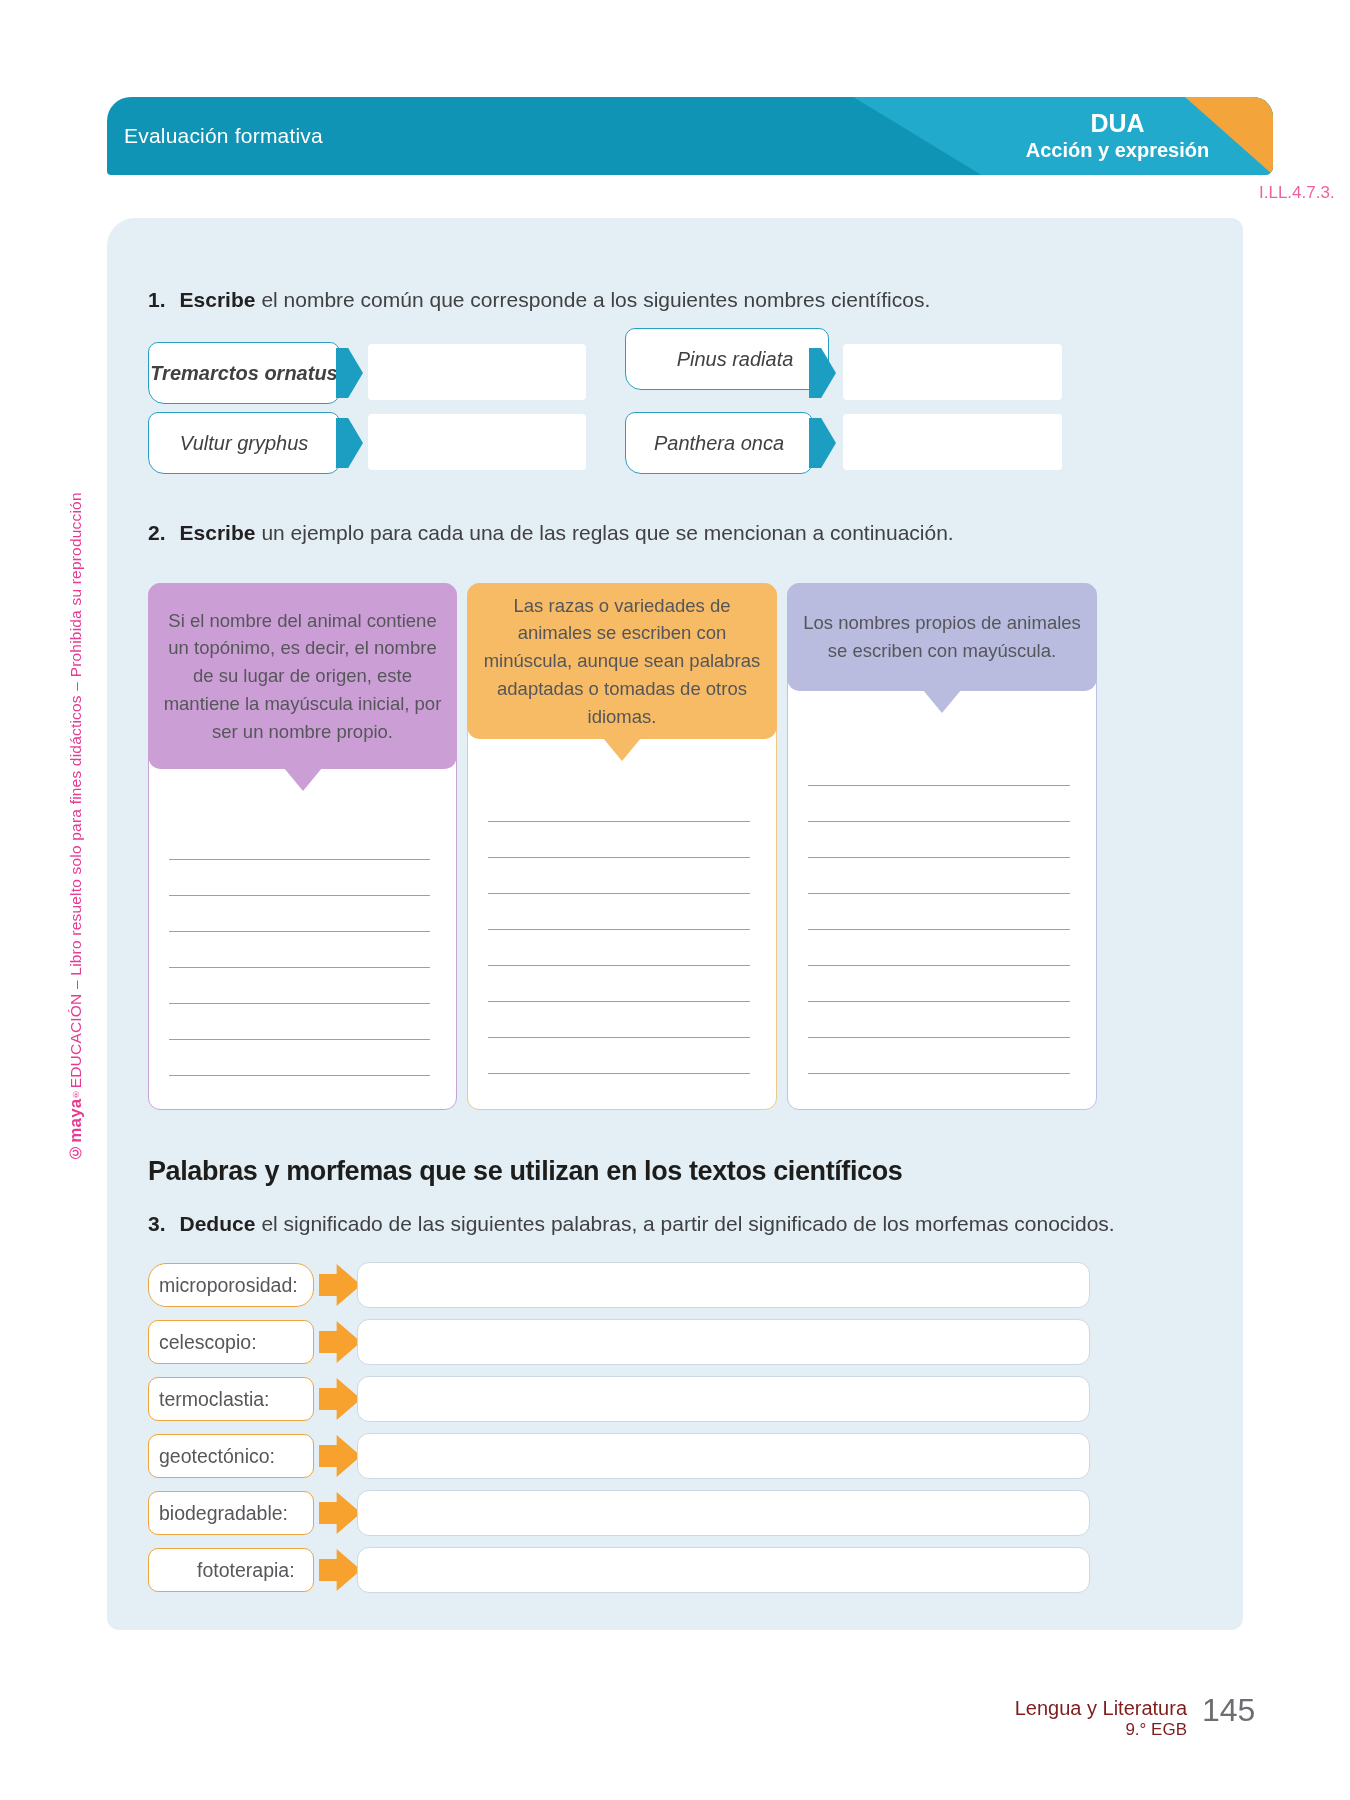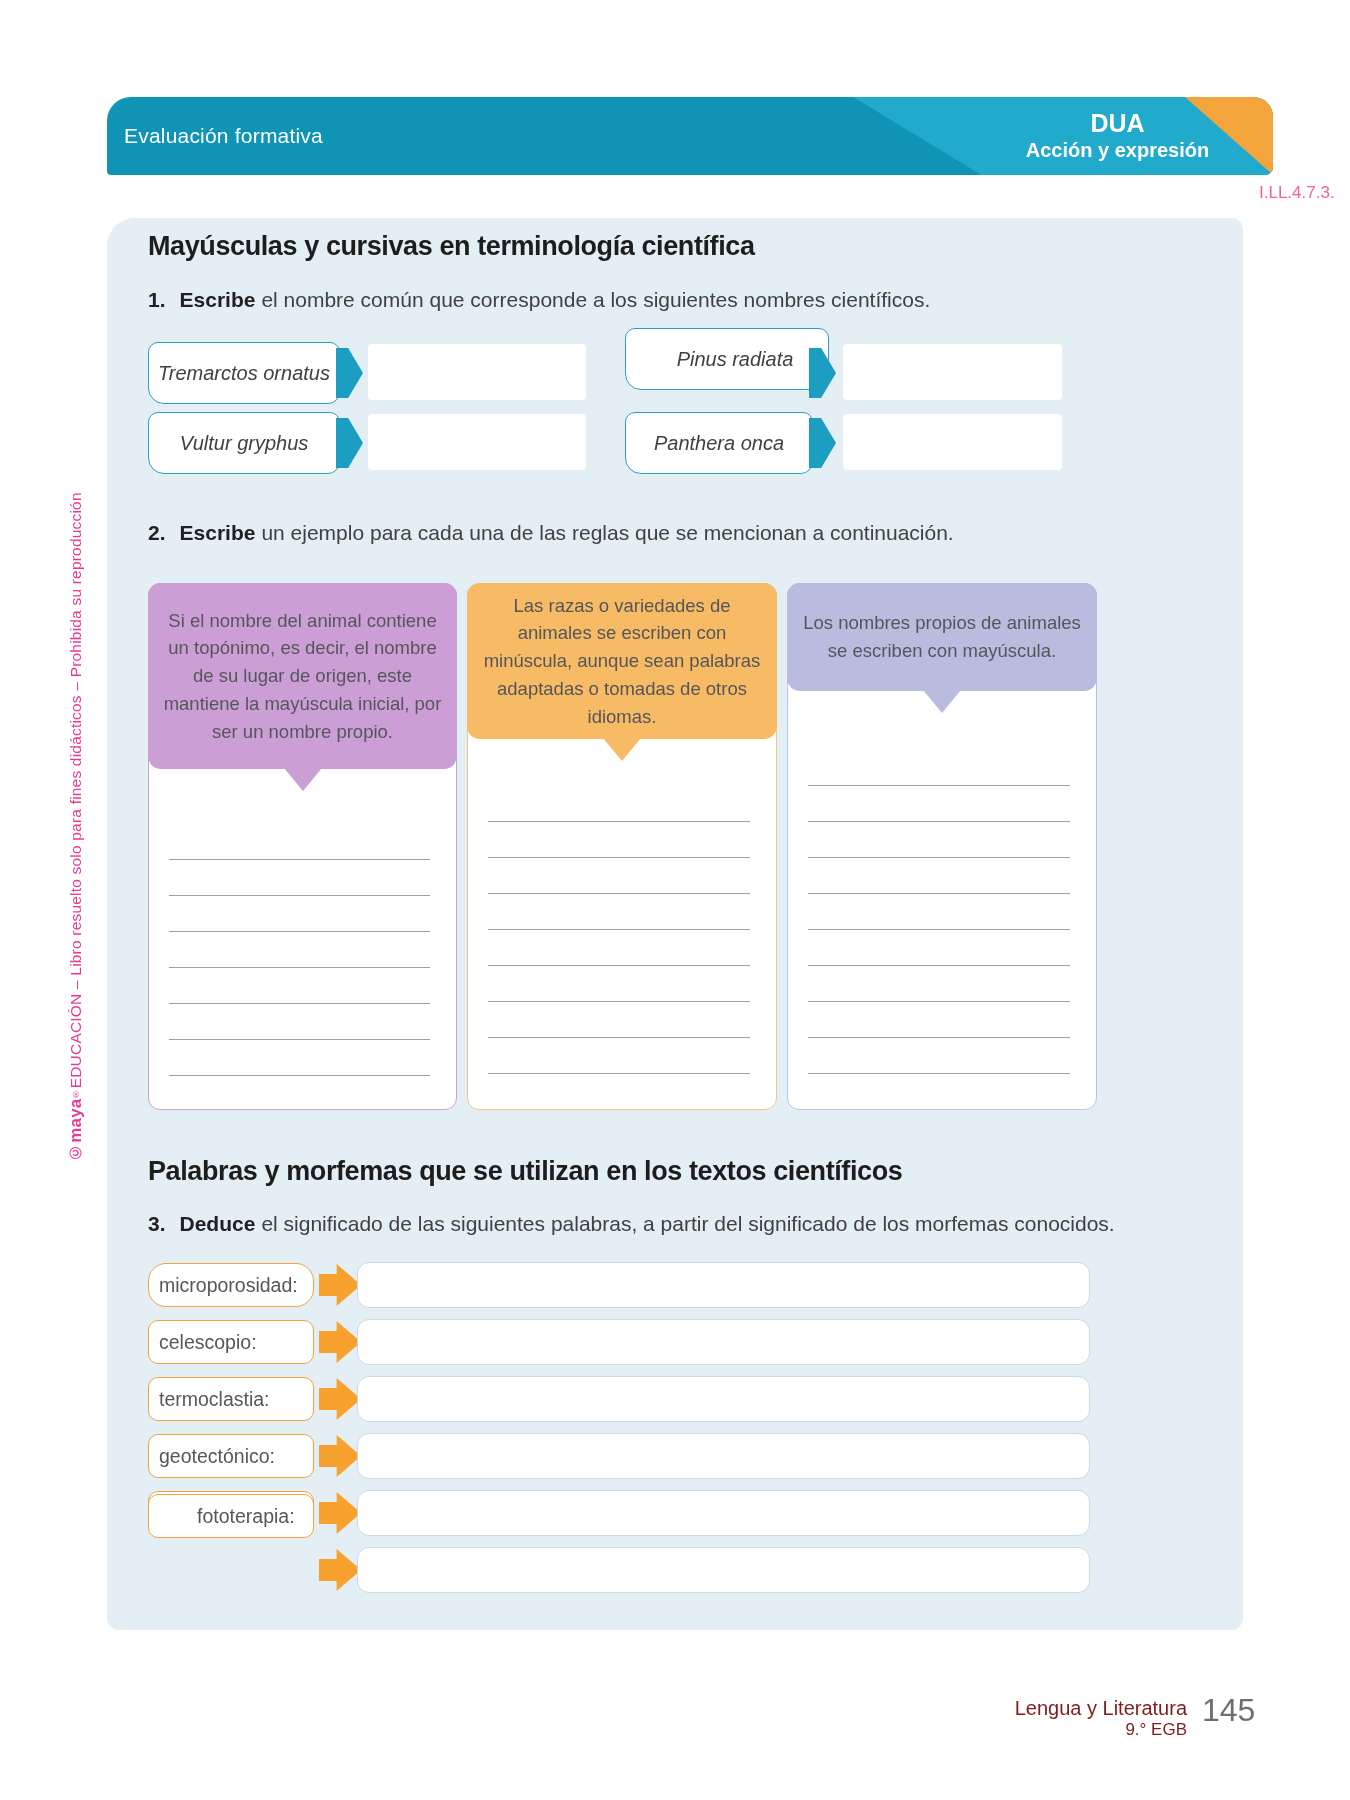--- a/index.html
+++ b/index.html
@@ -93,27 +93,26 @@
   <div class="std-code">I.LL.4.7.3.</div>
 
   <div class="sidebar">
     <span>
       <span class="logo">©maya</span><span class="reg">®</span><span>EDUCACIÓN</span><span> – Libro resuelto solo para fines didácticos – Prohibida su reproducción</span>
     </span>
   </div>
 
   <div class="panel">
 
-    <div class="h-section" style="top:13px;">Mayúsculas y cursivas en terminología científica</div>
 
     <div class="question" style="top:70px;">
       <span class="q-num">1.</span><span class="q-verb">Escribe</span><span>el nombre común que corresponde a los siguientes nombres científicos.</span>
     </div>
 
-    <div class="sci-box" style="left:41px;top:124px;width:190px;">
+    <div class="sci-box" style="left:41px;top:124px;width:190px;font-weight:bold;">
       <span class="sci-label">Tremarctos ornatus</span>
     </div>
     <div class="teal-arrow" style="left:229px;top:130px;"></div>
     <div class="ans-plain" style="left:261px;top:126px;width:218px;"></div>
 
     <div class="sci-box" style="left:518px;top:110px;width:186px;padding-left:16px;">
       <span class="sci-label">Pinus radiata</span>
     </div>
     <div class="teal-arrow" style="left:702px;top:130px;"></div>
     <div class="ans-plain" style="left:736px;top:126px;width:219px;"></div>
@@ -208,21 +207,21 @@
       </div>
     <div class="orange-arrow" style="top:1217px;"></div>
     <div class="morph-ans" style="top:1215px;"></div>
 
     <div class="morph-label" style="top:1273px;">
         <span>biodegradable:</span>
       </div>
     <div class="orange-arrow" style="top:1274px;"></div>
     <div class="morph-ans" style="top:1272px;"></div>
 
-    <div class="morph-label" style="top:1276px;padding-left:48px;">
+    <div class="morph-label" style="top:1330px;padding-left:48px;">
         <span>fototerapia:</span>
       </div>
     <div class="orange-arrow" style="top:1331px;"></div>
     <div class="morph-ans" style="top:1329px;"></div>
 
   </div>
 
   <div class="footer-block">
     <div class="footer-subject">Lengua y Literatura</div>
     <div class="footer-grade">9.° EGB</div>

